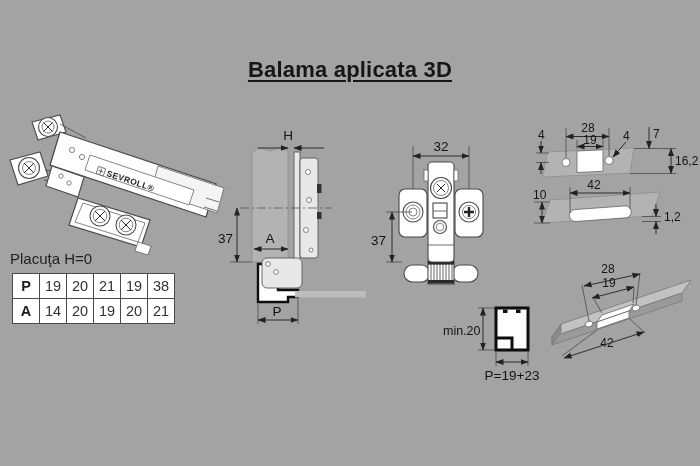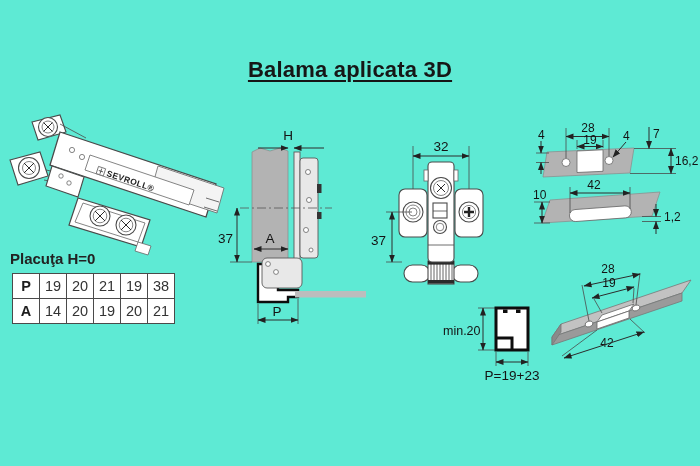--- a/index.html
+++ b/index.html
@@ -1,22 +1,22 @@
 <!DOCTYPE html>
 <html><head>
 <meta charset="utf-8">
 <style>
   html,body{margin:0;padding:0;background:#fff;}
-  .page{position:relative;width:700px;height:466px;background:#5eead4;overflow:hidden;
+  .page{position:relative;width:700px;height:466px;background:#a3a3a3;overflow:hidden;
         font-family:"Liberation Sans",sans-serif;}
   .title{position:absolute;top:57px;left:0;right:0;text-align:center;
          font-weight:bold;font-size:22px;line-height:25px;color:#161616;letter-spacing:.2px;}
   .title .tline{display:inline-block;text-decoration:underline;text-underline-offset:3px;
                 text-decoration-thickness:2px;}
-  .caption{position:absolute;left:10px;top:250px;font-size:15px;font-weight:bold;color:#222;}
+  .caption{position:absolute;left:10px;top:250px;font-size:15px;font-weight:normal;color:#222;}
   .ptable{position:absolute;left:12px;top:273px;border-collapse:collapse;background:#fff;}
   .ptable td{border:1.6px solid #4a4a4a;width:26px;height:24px;text-align:center;
              font-size:14.5px;color:#333;padding:0;}
   .ptable td.hd{font-weight:bold;color:#1d1d1d;}
   .legend{position:absolute;left:10px;top:344px;font-size:12.5px;color:#3a3a3a;line-height:17px;}
   .dwg{position:absolute;}
   
   .ext{stroke:#4a4a4a;stroke-width:.8;fill:none;}
   .dim{stroke:#2c2c2c;stroke-width:1;fill:none;}
   .cl{stroke:#555;stroke-width:.8;fill:none;stroke-dasharray:9 3 2 3;}

